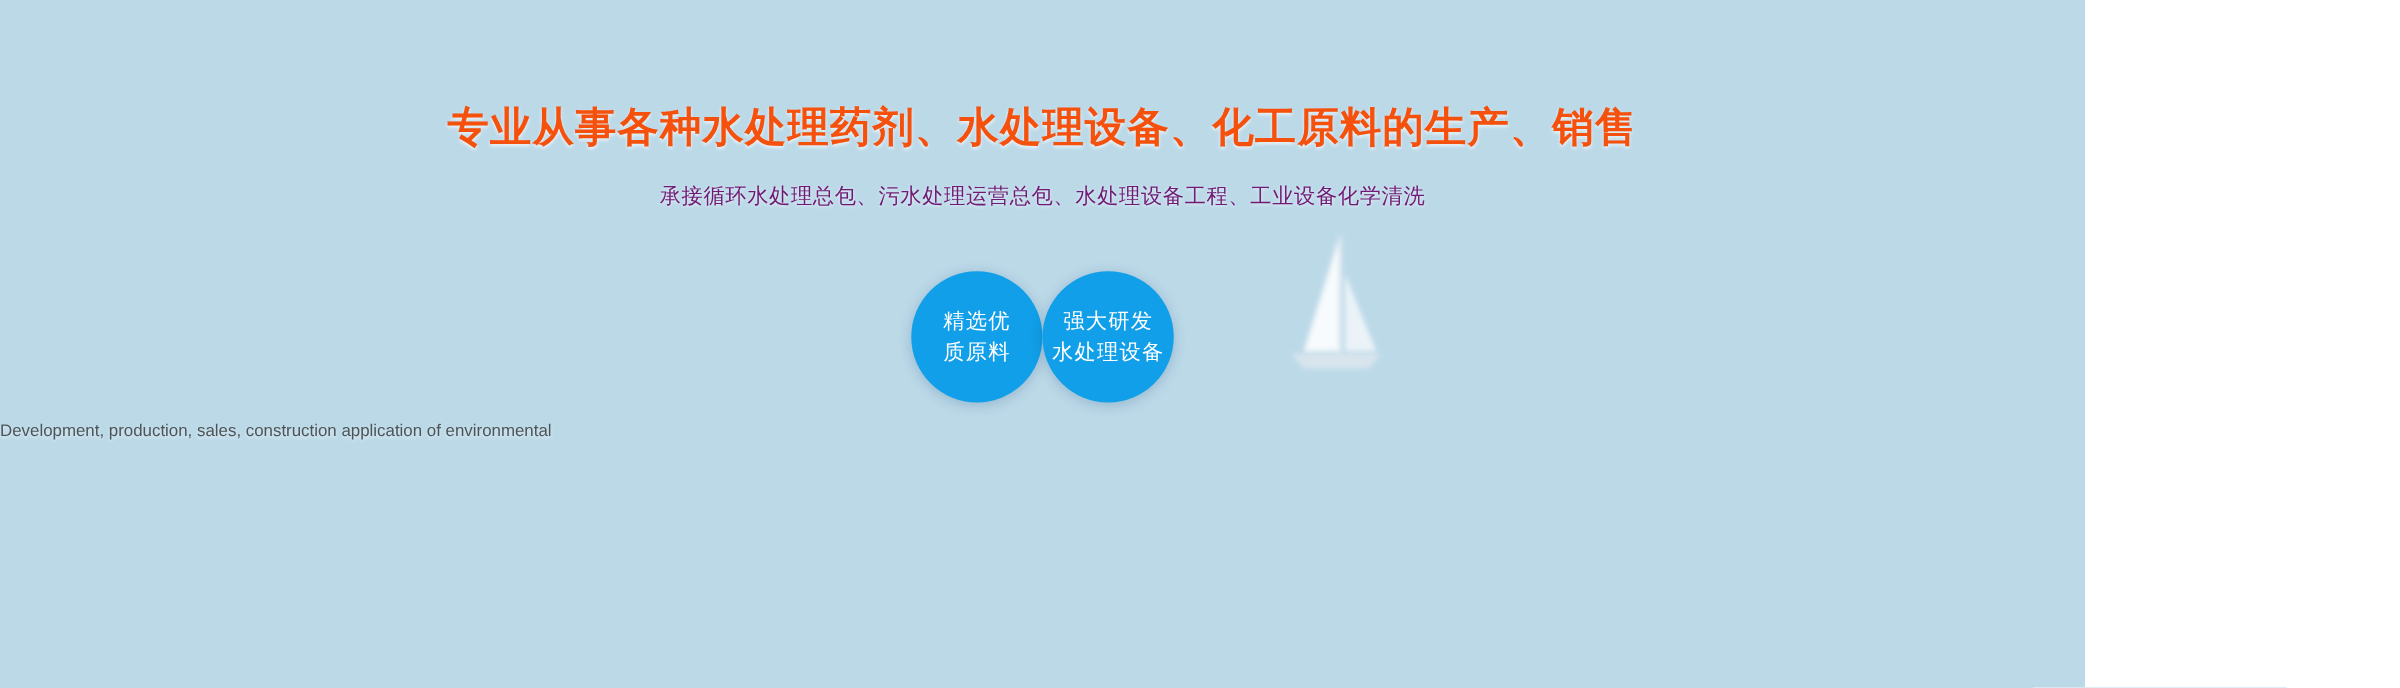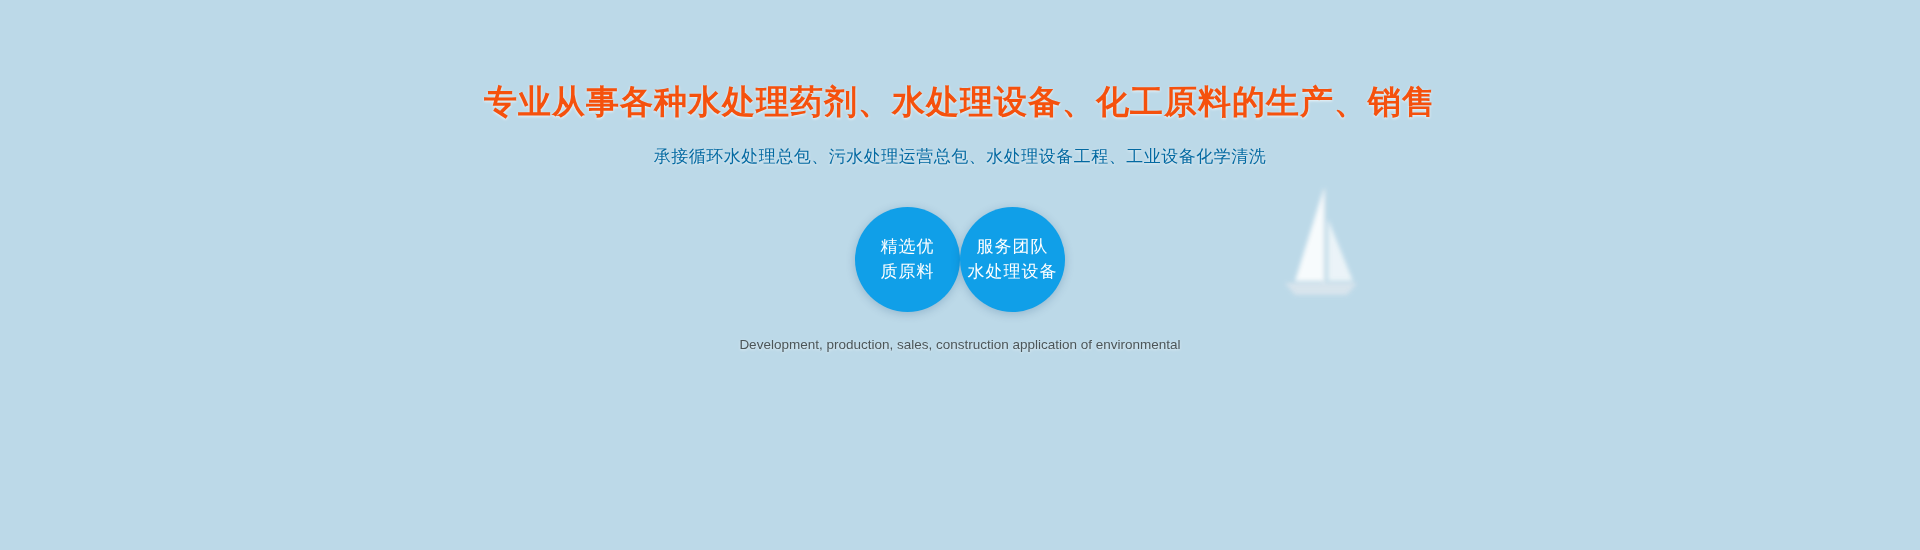--- a/index.html
+++ b/index.html
@@ -1,21 +1,21 @@
 <!DOCTYPE html>
 <html><head>
 <meta charset="utf-8">
 <style>
   html,body{margin:0;padding:0;}
   body{
     width:1920px;height:550px;overflow:hidden;
     font-family:"Liberation Sans","DejaVu Sans",sans-serif;
   }
   .banner{
-    position:relative;width:1920px;height:550px;overflow:hidden;
+    position:relative;width:1668px;height:550px;overflow:hidden;
     background:#bcd9e8;
   }
 
   
   .bg{position:absolute;inset:0;overflow:hidden;}
   .bg-layer{position:absolute;inset:-60px;}
 
   
   .sky{
     background:
@@ -102,41 +102,41 @@
   .content{position:absolute;inset:0;}
 
   .headline{
     position:absolute;left:0;right:0;top:80px;text-align:center;
     font-size:33px;font-weight:bold;color:#f5510d;letter-spacing:1px;
     text-shadow:0 1px 3px rgba(255,255,255,.75);
     white-space:nowrap;
   }
   .subhead{
     position:absolute;left:0;right:0;top:145px;text-align:center;
-    font-size:17px;color:#0369a1;letter-spacing:.5px;
+    font-size:17px;color:#701a75;letter-spacing:.5px;
     text-shadow:0 1px 3px rgba(255,255,255,.7);
     white-space:nowrap;
   }
 
   .circles{
-    position:absolute;left:0;right:0;top:207px;
+    position:absolute;left:0;right:0;top:217px;
     display:flex;justify-content:center;align-items:center;
   }
   .circle{
     width:105px;height:105px;border-radius:50%;
     background:#109fe8;
     display:flex;flex-direction:column;justify-content:center;align-items:center;
     color:#ffffff;font-size:17px;line-height:1.42;letter-spacing:1px;
     box-shadow:0 2px 10px rgba(0,60,110,.22);
     flex:0 0 auto;
   }
   .circle span{display:block;white-space:nowrap;}
 
   .english{
-    position:absolute;left:0;right:0;top:332px;text-align:center;
+    position:absolute;left:0;right:0;top:332px;
     font-size:13.5px;line-height:1.95;color:#4b5558;
     text-shadow:0 1px 3px rgba(255,255,255,.6);
   }
   .english span{display:block;white-space:nowrap;}
 </style>
 </head>
 <body>
 
 <div class="banner">
 
@@ -172,21 +172,21 @@
     <div class="headline">专业从事各种水处理药剂、水处理设备、化工原料的生产、销售</div>
 
     <div class="subhead">承接循环水处理总包、污水处理运营总包、水处理设备工程、工业设备化学清洗</div>
 
     <div class="circles">
       <div class="circle">
         <span>精选优</span>
         <span>质原料</span>
       </div>
       <div class="circle">
-        <span>服务团队</span>
+        <span>强大研发</span>
         <span>水处理设备</span>
       </div>
     </div>
 
     <div class="english">
       <span>Development, production, sales, construction application of environmental</span>
     </div>
 
   </div>
 </div>

